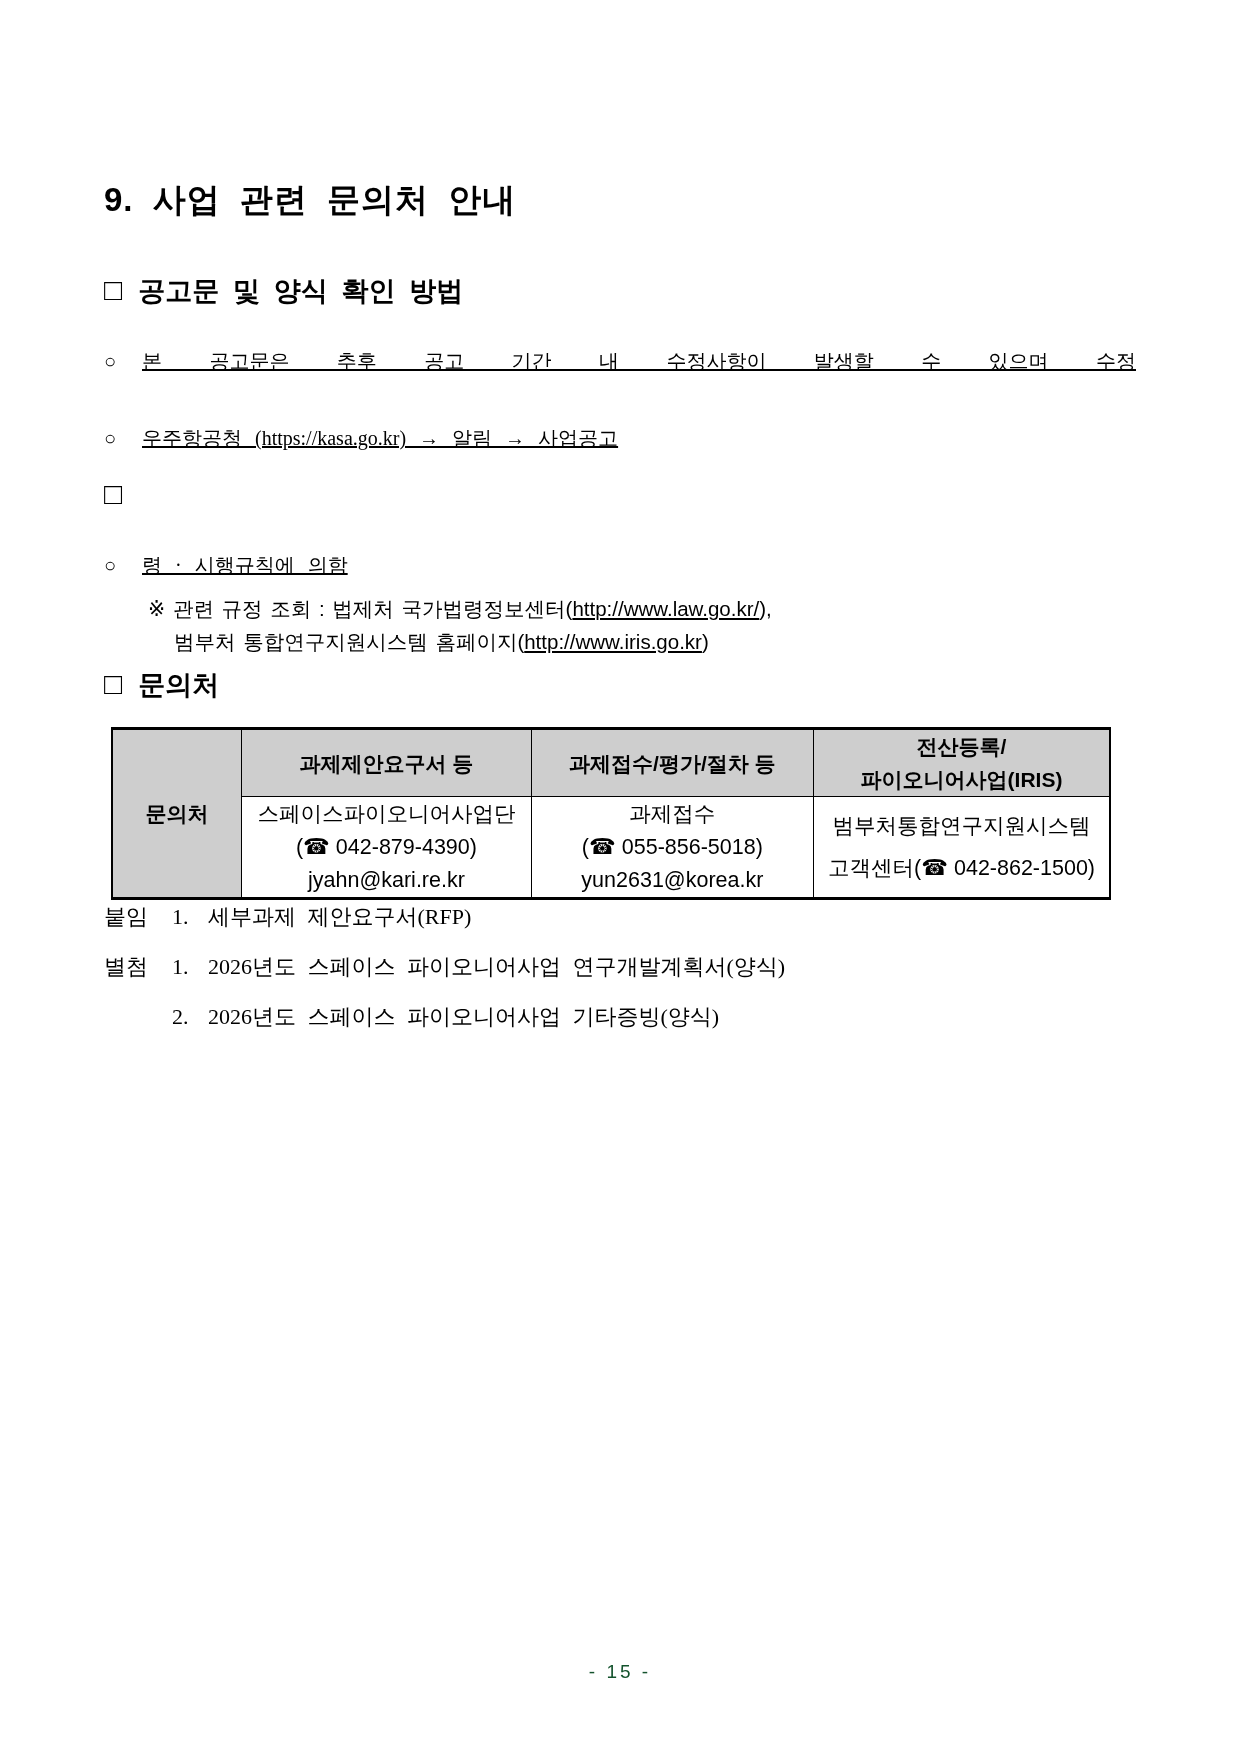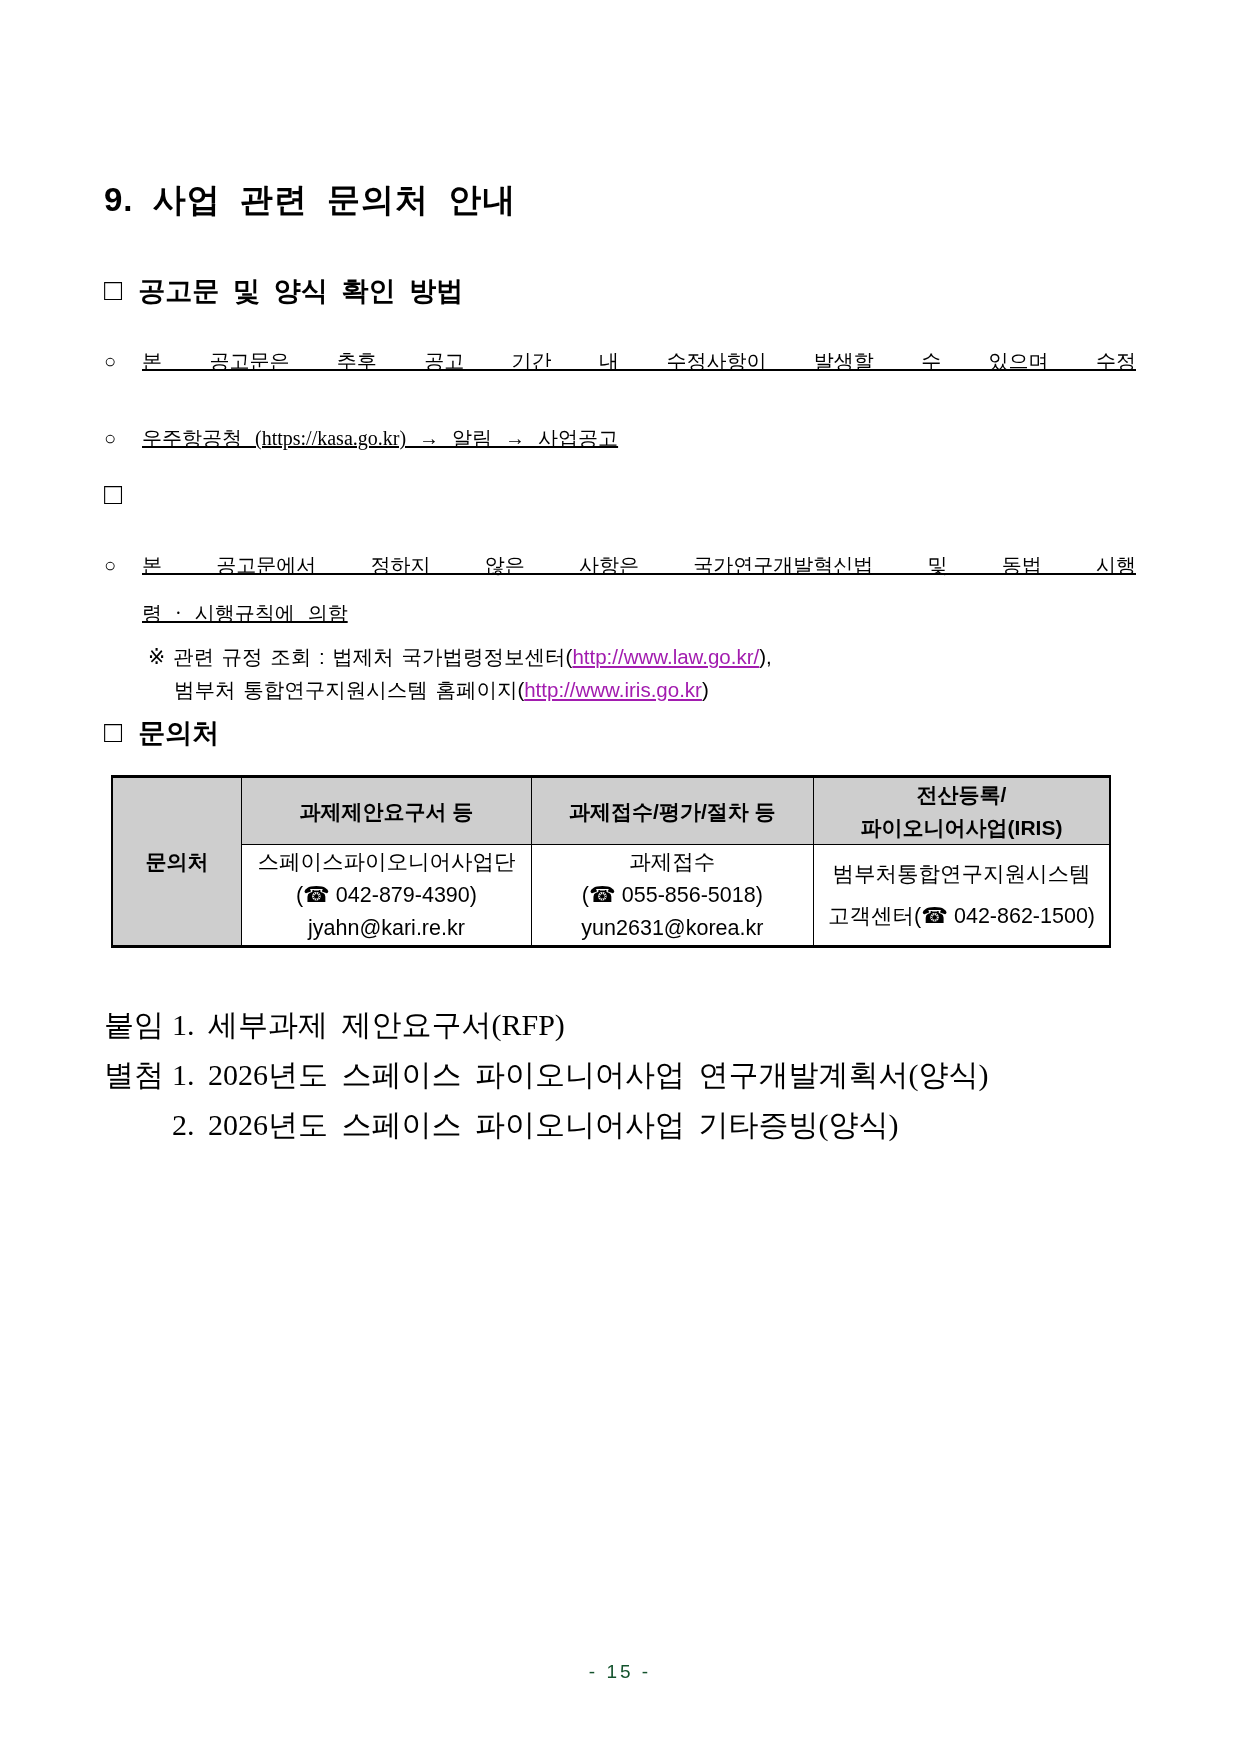--- a/index.html
+++ b/index.html
@@ -66,21 +66,21 @@
   .note {
     margin-top:3px;
     margin-left:44px;
     font-family:"Liberation Sans","DejaVu Sans",sans-serif;
     font-size:20.5px;
     line-height:33px;
     word-spacing:2px;
   }
   .note .note-indent { padding-left:26px; }
   .note a, .note .link {
-    color:#a21caf;
+    color:#000000;
     text-decoration:underline;
     cursor:pointer;
   }
 
   
   table.contact {
     margin-top:25px;
     margin-left:7px;
     width:1000px;
     border-collapse:collapse;
@@ -109,22 +109,21 @@
     background:#CECECE;
     font-weight:bold;
     font-size:21px;
   }
   .body-row td { height:100px; background:#fff; font-size:21.5px; }
   .cell-line { display:block; line-height:33px; }
   .cell-line-wide { display:block; line-height:42px; }
 
   
   .attachments {
-    margin-top:60px;
-    font-size:30px;
+    font-size:22px;
     word-spacing:6px;
   }
   .att-row { display:flex; line-height:34px; margin-top:16px; }
   .att-row:first-child { margin-top:0; }
   .att-label { width:68px; flex:0 0 68px; }
   .att-num   { width:36px; flex:0 0 36px; }
   .att-text  { flex:1; }
 
   
   .footer {
@@ -165,21 +164,20 @@
       </div>
     </div>
 
     <div class="sec-heading h2">
       <span class="marker-box">□</span>
     </div>
 
     <div class="bullet">
       <span class="bullet-marker">○</span>
       <div class="bullet-body">
-        <div class="line-justify">본 공고문에서 정하지 않은 사항은 국가연구개발혁신법 및 동법 시행</div>
         <div>령 · 시행규칙에 의함</div>
       </div>
     </div>
 
     <div class="note">
       <div><span>※</span> <span>관련 규정 조회 : 법제처 국가법령정보센터(</span><a class="link">http://www.law.go.kr/</a><span>),</span></div>
       <div class="note-indent"><span>범부처 통합연구지원시스템 홈페이지(</span><a class="link">http://www.iris.go.kr</a><span>)</span></div>
     </div>
 
     <div class="sec-heading h3">

